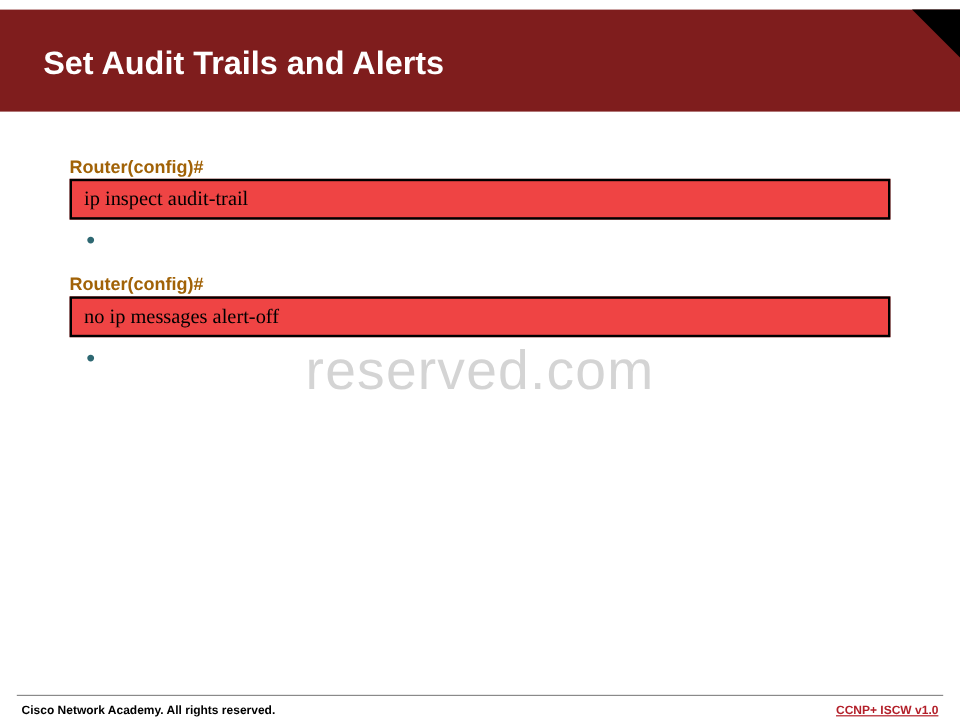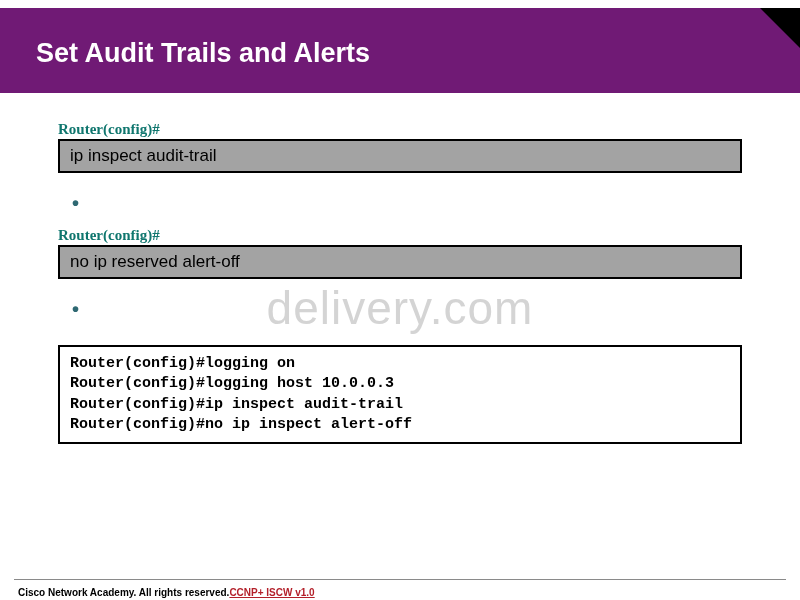--- a/index.html
+++ b/index.html
@@ -20,48 +20,48 @@
   .corner-accent {
     position: absolute;
     top: 0;
     right: 0;
     width: 0;
     height: 0;
     border-left: 40px solid transparent;
     border-top: 40px solid #000000;
   }
   .title-bar {
-    background: #701a75;
+    background: #7f1d1d;
     color: #ffffff;
     padding: 30px 36px 24px 36px;
     margin-top: 8px;
   }
   .title-bar h1 {
     margin: 0;
     font-size: 27px;
     font-weight: bold;
   }
   .content {
     padding: 20px 58px 0 58px;
   }
   .prompt-label {
-    font-family: Liberation Serif, serif;
+    font-family: Liberation Sans, sans-serif;
     font-size: 15px;
     font-weight: bold;
-    color: #0f766e;
-    margin: 8px 0 1px 0;
+    color: #a16207;
+    margin: 18px 0 1px 0;
   }
   .cmd-box {
     border: 2px solid #000;
-    background: #a3a3a3;
+    background: #ef4444;
     padding: 5px 10px;
-    font-family: Liberation Sans, sans-serif;
+    font-family: Liberation Serif, serif;
     font-size: 17px;
     color: #000;
-    margin-bottom: 20px;
+    margin-bottom: 8px;
   }
   .bullet-line {
     display: flex;
     align-items: flex-start;
     margin: 6px 0 14px 14px;
     font-size: 17px;
     font-weight: bold;
     color: #000;
   }
   .bullet-dot {
@@ -97,21 +97,21 @@
     user-select: none;
   }
   .footer {
     position: absolute;
     bottom: 10px;
     left: 0;
     width: 100%;
     box-sizing: border-box;
     padding: 0 18px;
     display: flex;
-    justify-content: flex-start;
+    justify-content: space-between;
     font-size: 10px;
     font-weight: bold;
   }
   .footer-left { color: #000; }
   .footer-right { color: #b3202a; text-decoration: underline; }
   .footer-rule {
     position: absolute;
     bottom: 28px;
     left: 14px;
     right: 14px;
@@ -132,35 +132,29 @@
 
   <div class="content">
 
     <div class="prompt-label">Router(config)#</div>
     <div class="cmd-box">ip inspect audit-trail</div>
     <div class="bullet-line">
       <span class="bullet-dot">•</span>
     </div>
 
     <div class="prompt-label">Router(config)#</div>
-    <div class="cmd-box">no ip reserved alert-off</div>
+    <div class="cmd-box">no ip messages alert-off</div>
     <div class="bullet-line">
       <span class="bullet-dot">•</span>
     </div>
 
-    <div class="example-box">
-      <div>Router(config)#logging on</div>
-      <div>Router(config)#logging host 10.0.0.3</div>
-      <div>Router(config)#ip inspect audit-trail</div>
-      <div>Router(config)#no ip inspect alert-off</div>
-    </div>
 
   </div>
 
-  <div class="watermark">delivery.com</div>
+  <div class="watermark">reserved.com</div>
 
   <div class="footer-rule"></div>
   <div class="footer">
     <span class="footer-left">Cisco Network Academy. All rights reserved.</span>
     <span class="footer-right">CCNP+ ISCW v1.0</span>
   </div>
 
 </div>
 
 </body></html>

